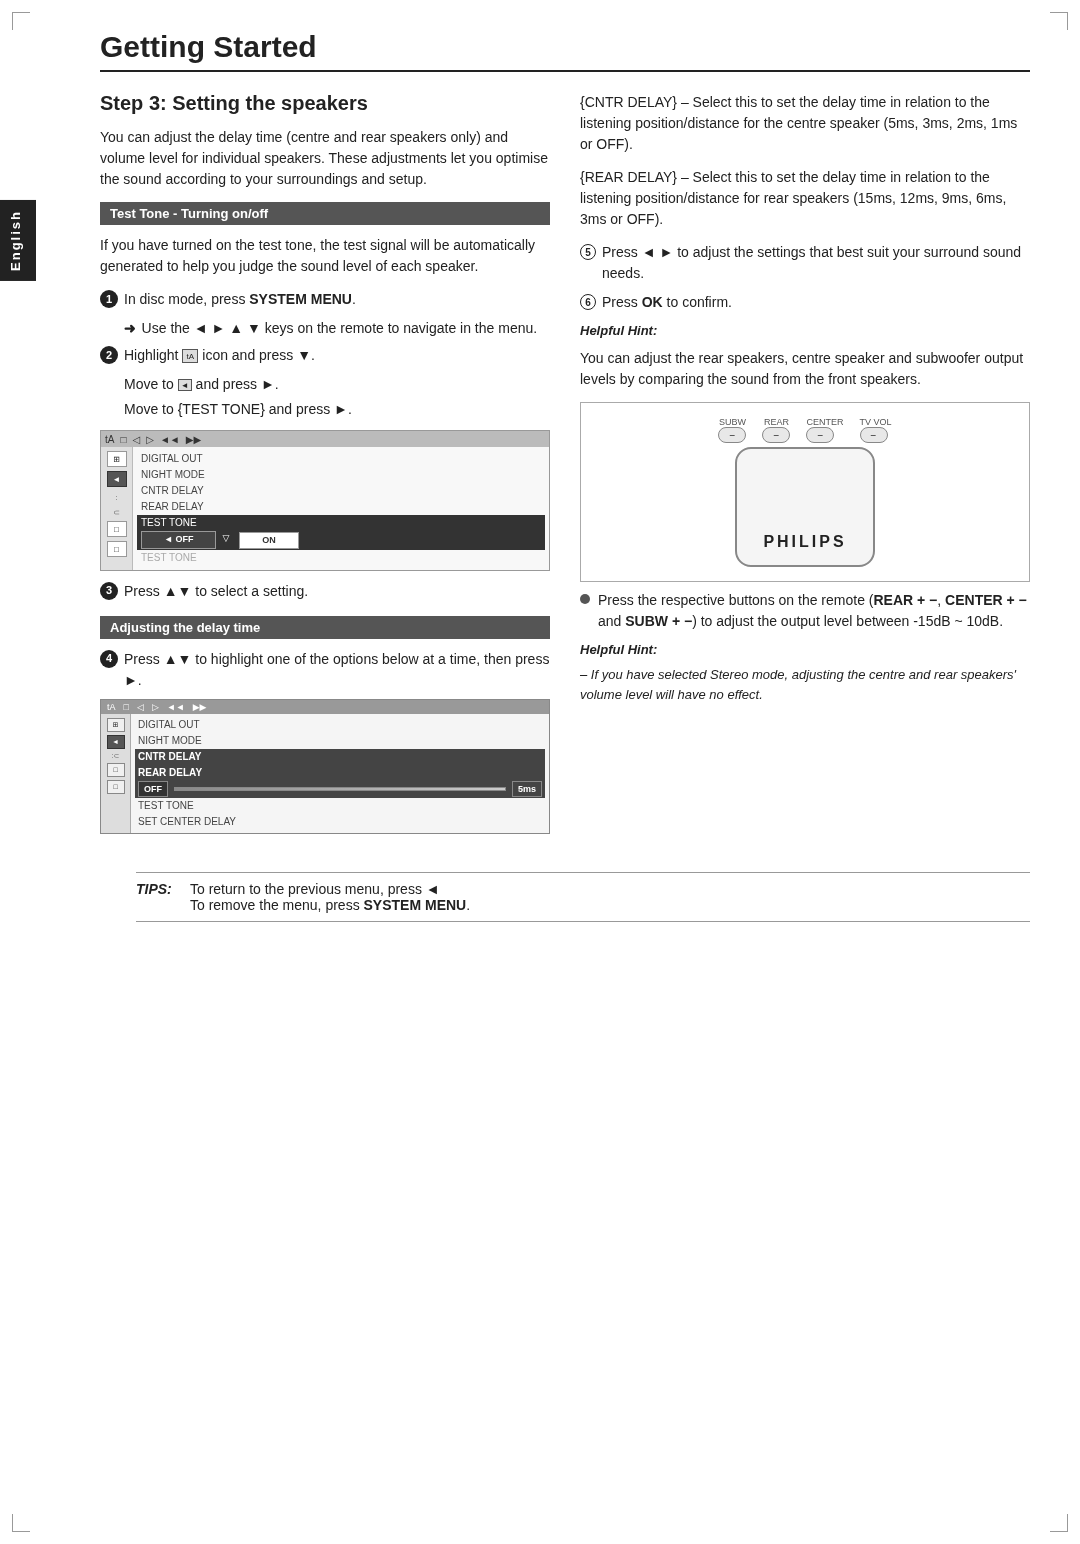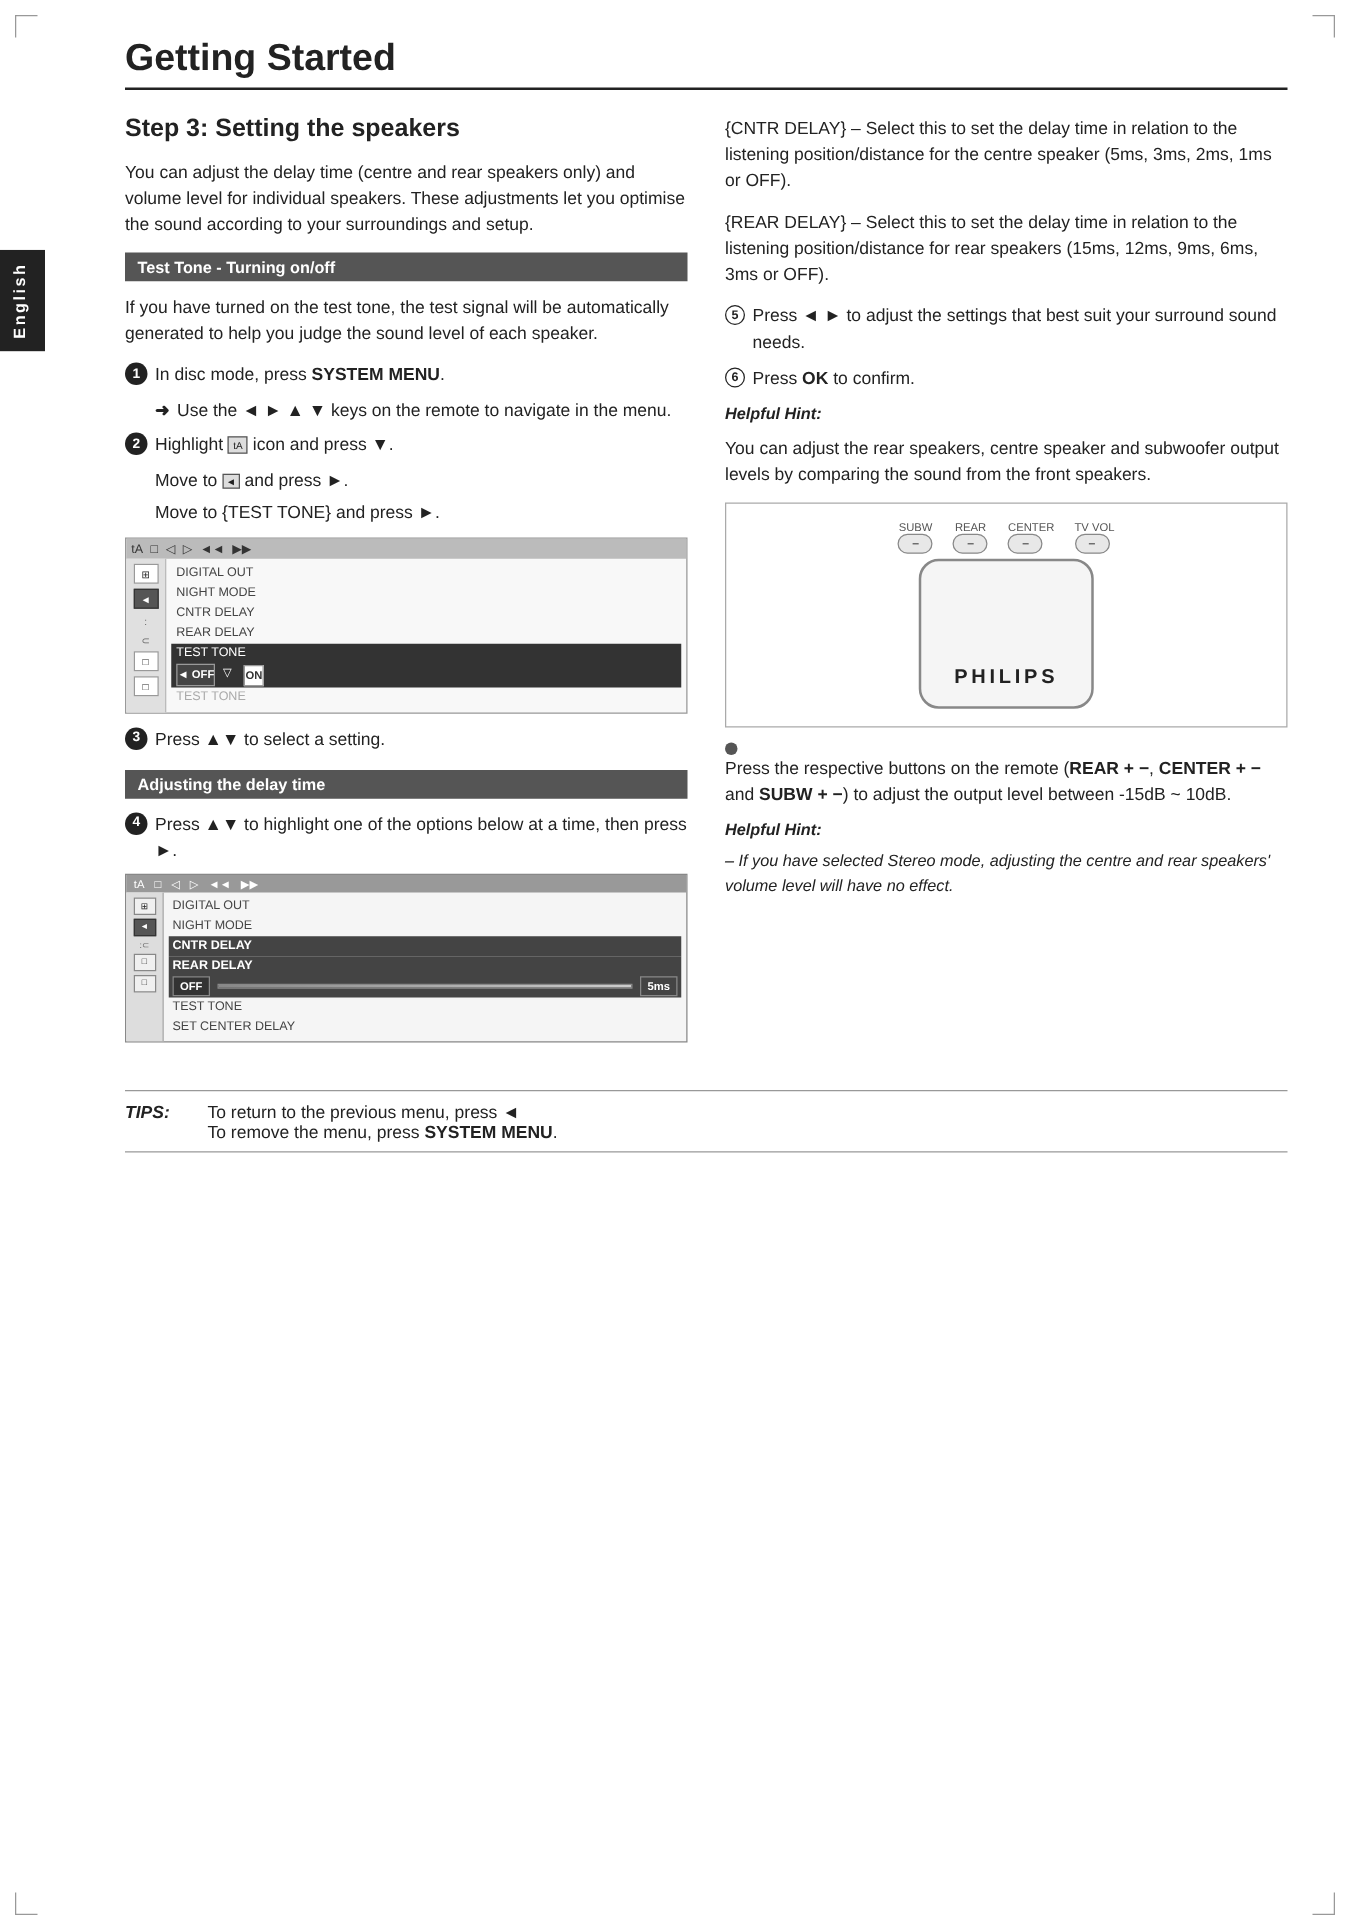--- a/index.html
+++ b/index.html
@@ -235,21 +235,21 @@
 
     .screen-menu-value {
       display: flex;
       gap: 4px;
       margin-top: 1px;
     }
 
     .screen-value-box {
       background: #fff;
       border: 1px solid #999;
-      padding: 1px 0;
+      padding: 1px 22px;
       font-size: 9px;
       font-weight: bold;
     }
 
     .screen-value-selected {
       background: #444;
       color: #fff;
     }
 
     
@@ -278,22 +278,23 @@
     }
 
     
     .tips-section {
       border-top: 1.5px solid #999;
       border-bottom: 1.5px solid #999;
       padding: 8px 0;
       margin-top: 30px;
       display: flex;
       align-items: flex-start;
-      gap: 16px;
+      gap: 4px;
       font-size: 14px;
+      margin-left: 36px;
     }
 
     .tips-label {
       font-weight: bold;
       font-style: italic;
       min-width: 50px;
     }
 
     
     .page-footer {
@@ -573,21 +574,21 @@
               <div style="font-size:9px;color:#555;">TV VOL</div>
               <div style="width:28px;height:16px;border:1px solid #888;border-radius:8px;background:#e8e8e8;display:flex;align-items:center;justify-content:center;font-size:10px;">−</div>
             </div>
           </div>
 
           <div style="width:140px;height:120px;border:2px solid #888;border-radius:16px;background:#f5f5f5;margin:0 auto;display:flex;flex-direction:column;align-items:center;justify-content:flex-end;padding-bottom:14px;">
             <div style="font-size:16px;font-weight:bold;letter-spacing:3px;color:#222;">PHILIPS</div>
           </div>
         </div>
 
-        <div class="step-item" style="margin-top:8px;flex-direction:column;">
+        <div class="step-item" style="margin-top:8px;">
           <span class="step-bullet"></span>
           <span>
             Press the respective buttons on the remote (<span class="bold">REAR + −</span>, <span class="bold">CENTER + −</span> and <span class="bold">SUBW + −</span>) to adjust the output level between -15dB ~ 10dB.
           </span>
         </div>
 
         <div style="margin: 10px 0;">
           <div class="helpful-hint-title">Helpful Hint:</div>
           <div class="helpful-hint">– If you have selected Stereo mode, adjusting the centre and rear speakers' volume level will have no effect.</div>
         </div>

